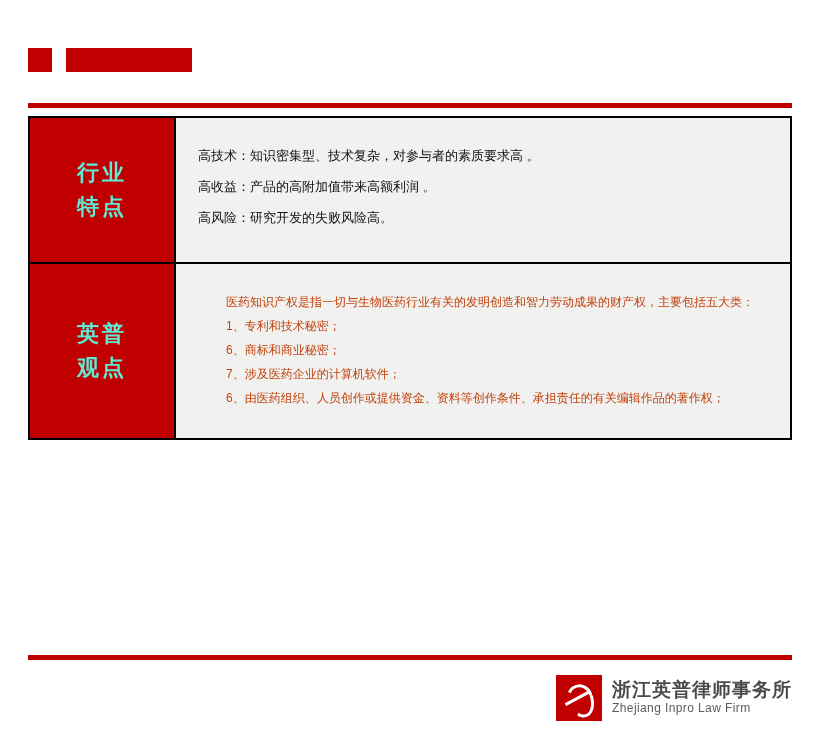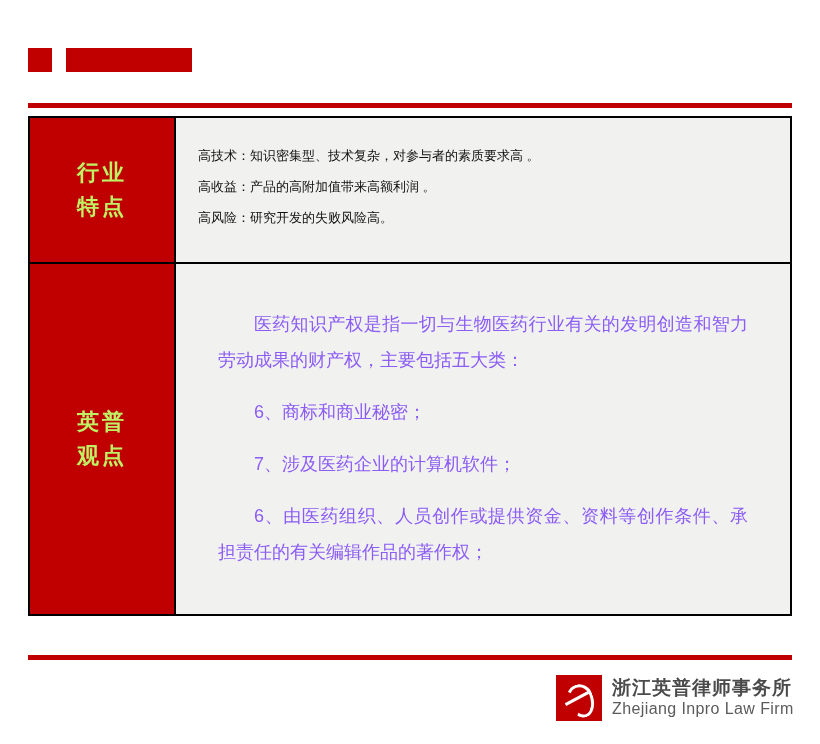--- a/index.html
+++ b/index.html
@@ -64,21 +64,21 @@
     display: flex;
     align-items: stretch;
   }
   .row.first {
     border-bottom: 2px solid #000000;
   }
   .label-cell {
     width: 146px;
     flex: 0 0 146px;
     background: #c00000;
-    color: #bef264;
+    color: #5eead4;
     display: flex;
     flex-direction: column;
     align-items: center;
     justify-content: center;
     font-size: 22px;
     line-height: 1.55;
     letter-spacing: 3px;
     font-weight: 600;
     box-sizing: border-box;
     border-right: 2px solid #000000;
@@ -104,24 +104,24 @@
     color: #111111;
   }
   .row1-content p:last-child {
     margin-bottom: 8px;
   }
 
   .row2-content {
     padding: 26px 26px 28px 26px;
   }
   .row2-content p {
-    margin: 16px;
-    font-size: 18px;
+    margin: 0;
+    font-size: 12px;
     line-height: 2.0;
-    color: #8b5cf6;
+    color: #c2410c;
     text-align: justify;
   }
   .indent2 {
     text-indent: 2em;
   }
 
   
   .ftr-rule {
     position: absolute;
     left: 28px;
@@ -178,21 +178,21 @@
   .logo-cn {
     font-size: 19px;
     font-weight: 700;
     color: #3b3b3b;
     letter-spacing: 1px;
     line-height: 1.15;
     white-space: nowrap;
     opacity: 0.92;
   }
   .logo-en {
-    font-size: 16px;
+    font-size: 12px;
     color: #4a4a4a;
     letter-spacing: 0.4px;
     line-height: 1.3;
     white-space: nowrap;
     opacity: 0.9;
   }
 </style>
 </head>
 <body>
 
@@ -219,20 +219,21 @@
       </div>
     </div>
 
     <div class="row">
       <div class="label-cell">
         <span class="line">英普</span>
         <span class="line">观点</span>
       </div>
       <div class="content-cell row2-content">
         <p class="indent2">医药知识产权是指一切与生物医药行业有关的发明创造和智力劳动成果的财产权，主要包括五大类：</p>
+        <p class="indent2">1、专利和技术秘密；</p>
         <p class="indent2">6、商标和商业秘密；</p>
         <p class="indent2">7、涉及医药企业的计算机软件；</p>
         <p class="indent2">6、由医药组织、人员创作或提供资金、资料等创作条件、承担责任的有关编辑作品的著作权；</p>
       </div>
     </div>
 
   </div>
 
   <div class="ftr-rule"></div>
 

